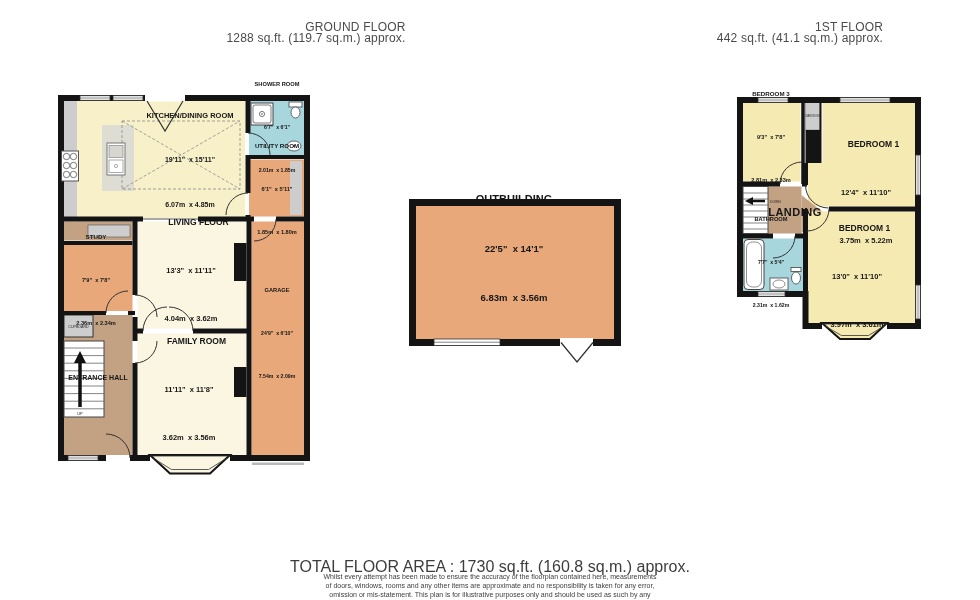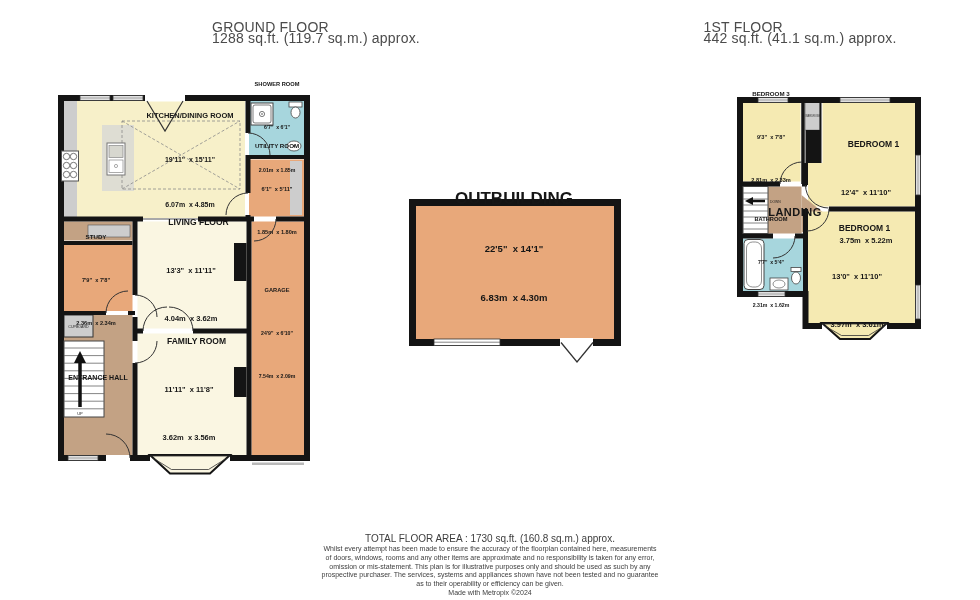--- a/index.html
+++ b/index.html
@@ -1,32 +1,32 @@
 <!DOCTYPE html>
 <html><head>
 <meta charset="utf-8">
 <style>
   html,body{margin:0;padding:0;background:#fff;}
   .canvas{position:relative;width:980px;height:600px;background:#ffffff;overflow:hidden;
           font-family:"Liberation Sans", sans-serif;}
-  .hdr{position:absolute;transform:translateX(-50%);text-align:left;color:#4b4b4b;
-       font-size:14px;line-height:11px;letter-spacing:.2px;white-space:pre;}
+  .hdr{position:absolute;transform:translateX(-50%);text-align:right;color:#4b4b4b;
+       font-size:12px;line-height:11px;letter-spacing:.2px;white-space:pre;}
   .plan{position:absolute;}
   .plan svg{display:block;}
   .rl{position:absolute;transform:translate(-50%,-50%);text-align:center;color:#161616;
       white-space:pre;font-weight:700;}
-  .xl .rn{font-size:17px;line-height:14px;text-align:right;}  .xl .rd{font-size:9.5px;line-height:13px;}
+  .xl .rn{font-size:11px;line-height:14px;text-align:right;}  .xl .rd{font-size:9.5px;line-height:13px;}
   .lg .rn{font-size:8.5px;line-height:12.5px;padding-left:15px;} .lg .rd{font-size:7.5px;line-height:12.5px;}
   .md .rn{font-size:7.5px;line-height:9px;}  .md .rd{font-size:7px;line-height:8.5px;}
   .sm .rn{font-size:6.2px;line-height:7.5px;} .sm .rd{font-size:5.6px;line-height:7px;}
   .xs .rn{font-size:5.7px;line-height:7px;}  .xs .rd{font-size:5.2px;line-height:6.5px;}
   .single{font-size:7px;}
   .landing-lbl{font-size:11px;letter-spacing:.5px;}
   .footer{position:absolute;left:0;right:0;text-align:center;color:#3d3d3d;}
-  .footer .total{font-size:10px;line-height:13px;}
+  .footer .total{font-size:16px;line-height:13px;margin-top:28px;}
   .footer .disc{font-size:7px;line-height:8.8px;}
 </style>
 </head>
 <body>
 
 <div class="canvas">
 
   <div class="hdr" style="left:316px;top:22px"><span>GROUND FLOOR</span><br><span>1288 sq.ft. (119.7 sq.m.) approx.</span></div>
   <div class="hdr" style="left:800px;top:22px"><span>1ST FLOOR</span><br><span>442 sq.ft. (41.1 sq.m.) approx.</span></div>
 
@@ -196,21 +196,21 @@
       </g>
       <g>
         <rect x="152" y="140" width="33" height="9" fill="#fff"></rect>
         <path d="M153,144.5 L169,164 L185,144.5" stroke="#333" stroke-width="1.3" fill="none"></path>
       </g>
     </svg>
   </div>
   <div class="rl xl" style="left:514px;top:248px">
     <div class="rn">OUTBUILDING</div>
     <div class="rd">22'5"  x 14'1"</div>
-    <div class="rd">6.83m  x 4.30m</div>
+    <div class="rd">6.83m  x 3.56m</div>
   </div>
 
   <div class="plan" style="left:737px;top:97px;width:184px;height:250px">
     <svg width="184" height="250" viewBox="0 0 184 250">
 
       <rect x="6" y="6" width="57.5" height="78.5" fill="#F5EAB2"></rect>
       <rect x="68.5" y="5" width="14.5" height="28" fill="#CDCDCD" stroke="#666" stroke-width="0.5"></rect>
       <rect x="68.5" y="33" width="14.5" height="33" fill="#141414"></rect>
       <path d="M85.5,6 H178 V109.5 H71 V66 H85.5 Z" fill="#F5EAB2"></path>
       <rect x="31" y="89.5" width="33.5" height="47" fill="#C3A284"></rect>

